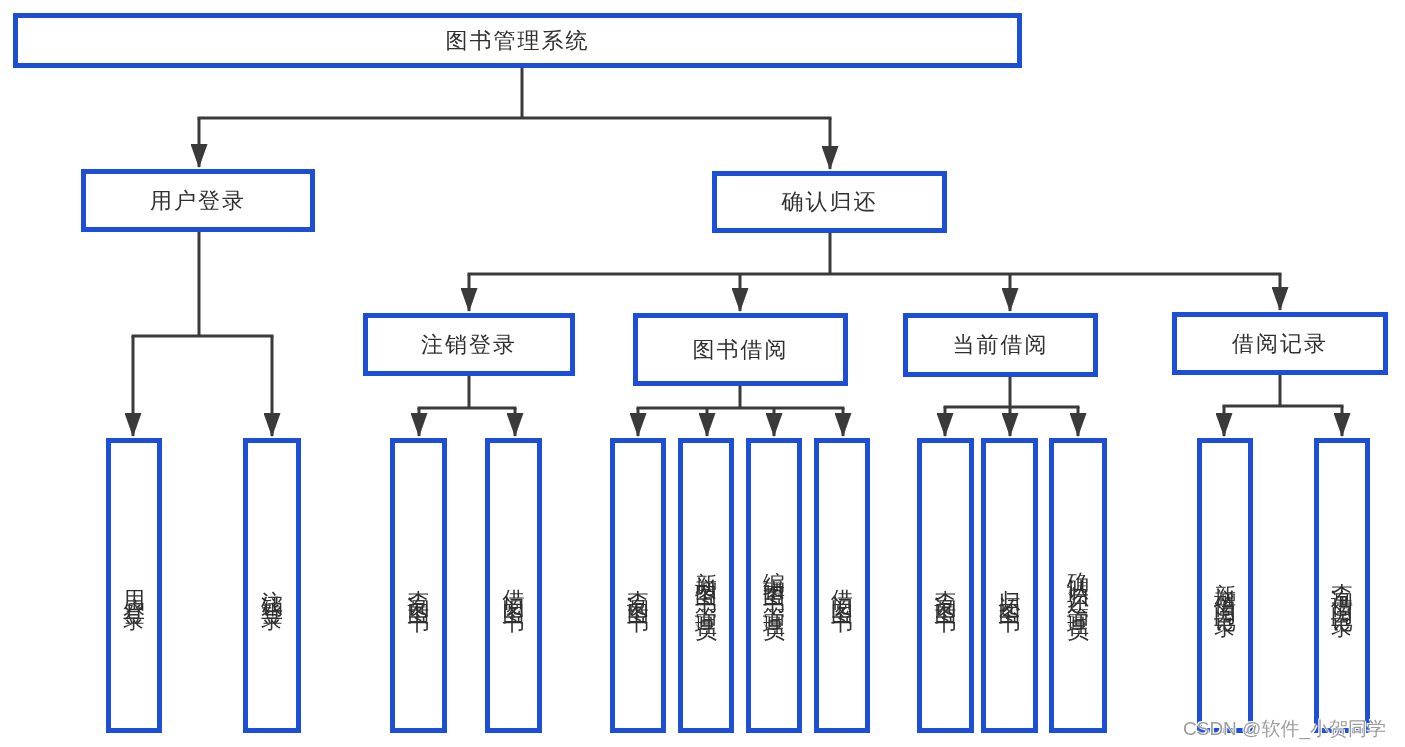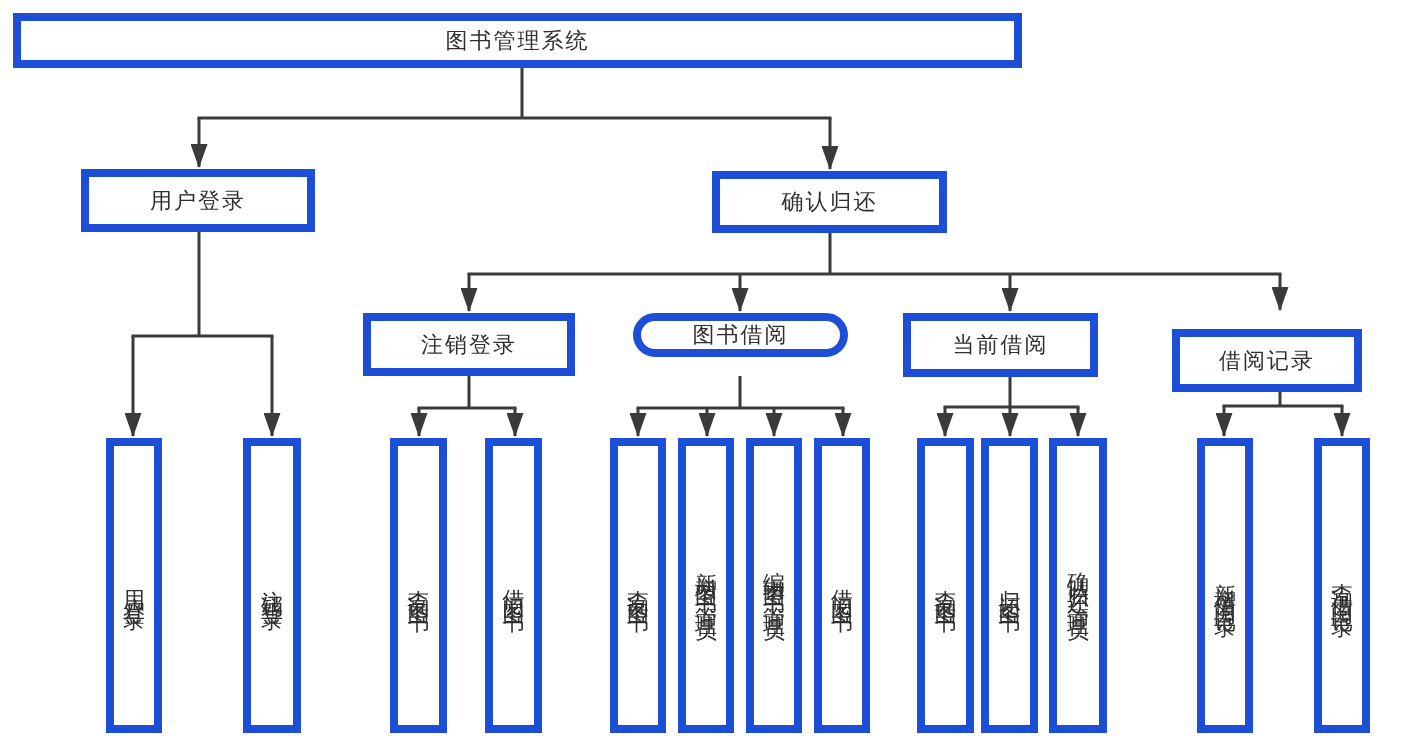--- a/index.html
+++ b/index.html
@@ -7,21 +7,21 @@
     position: relative;
     width: 1405px;
     height: 747px;
     background: #ffffff;
     font-family: "Liberation Sans", "DejaVu Sans", sans-serif;
     overflow: hidden;
   }
   .box {
     position: absolute;
     box-sizing: border-box;
-    border: 8px solid #1d4ed8;
+    border: 5px solid #1d4ed8;
     background: #ffffff;
     display: flex;
     align-items: center;
     justify-content: center;
     z-index: 2;
   }
   .hlabel {
     font-size: 22px;
     color: #2f2f2f;
     letter-spacing: 2px;
@@ -115,27 +115,27 @@
   <div class="box" style="left:81px; top:169px; width:234px; height:63px;">
     <span class="hlabel">用户登录</span>
   </div>
   <div class="box" style="left:712px; top:171px; width:235px; height:62px;">
     <span class="hlabel">确认归还</span>
   </div>
 
   <div class="box" style="left:363px; top:313px; width:212px; height:63px;">
     <span class="hlabel">注销登录</span>
   </div>
-  <div class="box" style="left:633px; top:313px; width:215px; height:44px;border-radius:25px;">
+  <div class="box" style="left:633px; top:313px; width:215px; height:73px;">
     <span class="hlabel">图书借阅</span>
   </div>
   <div class="box" style="left:903px; top:313px; width:195px; height:64px;">
     <span class="hlabel">当前借阅</span>
   </div>
-  <div class="box" style="left:1172px; top:312px; width:190px; height:63px;margin-top:17px;">
+  <div class="box" style="left:1172px; top:312px; width:216px; height:63px;">
     <span class="hlabel">借阅记录</span>
   </div>
 
   <div class="box" style="left:106px; top:438px; width:56px; height:295px;">
     <span class="vlabel">用户登录</span>
   </div>
   <div class="box" style="left:243px; top:438px; width:58px; height:295px;">
     <span class="vlabel">注销登录</span>
   </div>
 
@@ -169,14 +169,15 @@
     <span class="vlabel">确认归还（管理员）</span>
   </div>
 
   <div class="box" style="left:1197px; top:438px; width:56px; height:295px;">
     <span class="vlabel">新增借阅记录</span>
   </div>
   <div class="box" style="left:1314px; top:438px; width:56px; height:295px;">
     <span class="vlabel">查询借阅记录</span>
   </div>
 
+  <div id="watermark">CSDN @软件_小贺同学</div>
 
 </div>
 
 </body></html>

